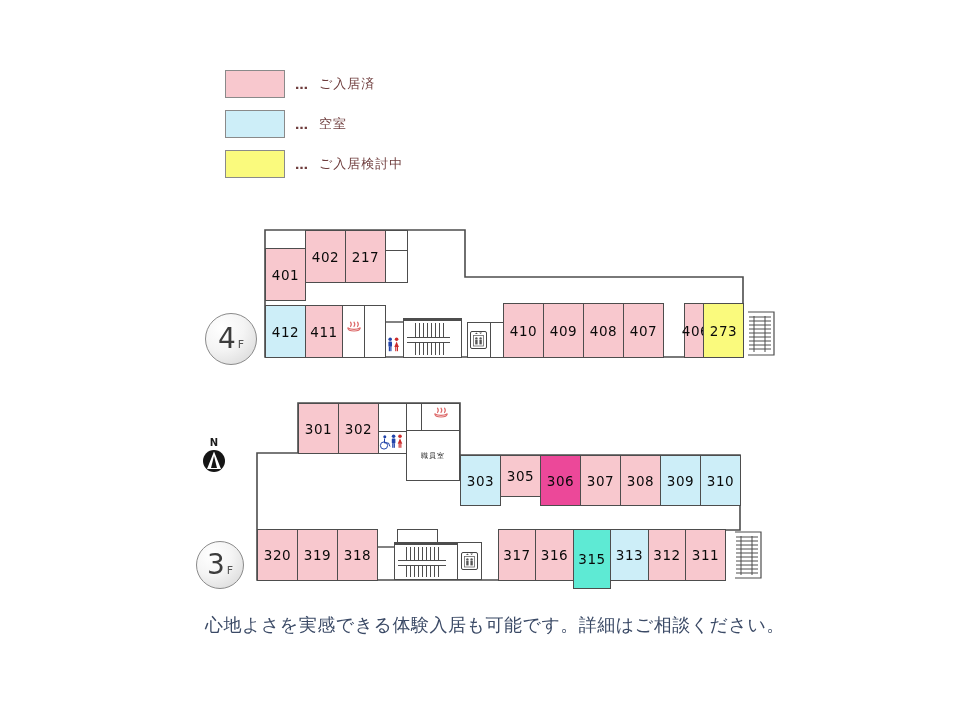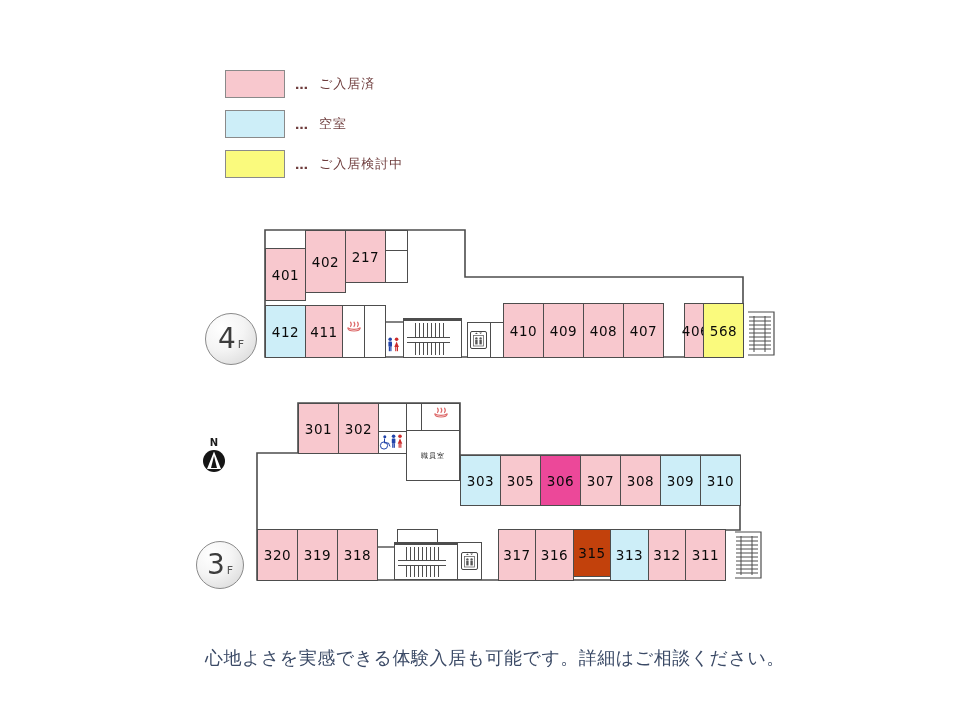--- a/index.html
+++ b/index.html
@@ -35,21 +35,21 @@
          display:flex;align-items:center;justify-content:center;color:#3c3c3c;}
   .badge .num{font-size:28px;font-weight:500;line-height:1;}
   .badge .suf{font-size:11px;color:#555;margin-left:2px;margin-top:10px;}
   
   #compass{position:absolute;left:200px;top:438px;width:28px;text-align:center;}
   #compass .n{font-size:10px;font-weight:bold;color:#1a1a1a;display:block;line-height:1;}
   
   #footnote{position:absolute;left:177px;top:610px;width:730px;
             font-family:"DejaVu Serif","Liberation Serif",serif;
             color:#3b4a66;font-size:18px;line-height:1.72;letter-spacing:0.5px;}
-  #footnote .l2{padding-left:28px;margin-top:33px;}
+  #footnote .l2{padding-left:28px;}
 </style>
 </head>
 <body>
 
 <div id="legend">
   <div class="legend-row" style="top:0;">
     <div class="swatch" style="background: rgb(248, 200, 206);"></div>
     <span class="legend-dots">…</span>
     <span class="legend-text">ご入居済</span>
   </div>
@@ -100,47 +100,47 @@
   <div class="svc" style="left:397px;top:529px;width:41px;height:14px;"></div>
   <div class="svc stairs" style="left:394px;top:542px;width:64px;height:38px;">
     <div class="hatch"></div>
     <div class="landing"></div>
   </div>
   <div class="svc" style="left:457px;top:542px;width:25px;height:38px;"></div>
 </div>
 
 <div class="layer">
     <div class="room" style="left: 265px; top: 248px; width: 41px; height: 53px; background: rgb(248, 200, 206);">401</div>
-    <div class="room" style="left: 305px; top: 230px; width: 41px; height: 63px; background: rgb(248, 200, 206);">402</div>
+    <div class="room" style="left: 305px; top: 230px; width: 41px; height: 53px; background: rgb(248, 200, 206);">402</div>
     <div class="room" style="left: 345px; top: 230px; width: 41px; height: 53px; background: rgb(248, 200, 206);">217</div>
     <div class="room" style="left: 265px; top: 305px; width: 41px; height: 53px; background: rgb(205, 238, 248);">412</div>
     <div class="room" style="left: 305px; top: 305px; width: 38px; height: 53px; background: rgb(248, 200, 206);">411</div>
     <div class="room" style="left: 503px; top: 303px; width: 41px; height: 55px; background: rgb(248, 200, 206);">410</div>
     <div class="room" style="left: 543px; top: 303px; width: 41px; height: 55px; background: rgb(248, 200, 206);">409</div>
     <div class="room" style="left: 583px; top: 303px; width: 41px; height: 55px; background: rgb(248, 200, 206);">408</div>
     <div class="room" style="left: 623px; top: 303px; width: 41px; height: 55px; background: rgb(248, 200, 206);">407</div>
     <div class="room" style="left: 684px; top: 303px; width: 23px; height: 55px; background: rgb(248, 200, 206);">406</div>
-    <div class="room" style="left: 703px; top: 303px; width: 41px; height: 55px; background: rgb(250, 250, 125);">568</div>
+    <div class="room" style="left: 703px; top: 303px; width: 41px; height: 55px; background: rgb(250, 250, 125);">273</div>
   </div>
 <div class="layer">
     <div class="room" style="left: 298px; top: 403px; width: 41px; height: 51px; background: rgb(248, 200, 206);">301</div>
     <div class="room" style="left: 338px; top: 403px; width: 41px; height: 51px; background: rgb(248, 200, 206);">302</div>
     <div class="room" style="left: 460px; top: 455px; width: 41px; height: 51px; background: rgb(205, 238, 248);">303</div>
-    <div class="room" style="left: 500px; top: 455px; width: 41px; height: 51px; background: rgb(248, 200, 206);">305</div>
+    <div class="room" style="left: 500px; top: 455px; width: 41px; height: 42px; background: rgb(248, 200, 206);">305</div>
     <div class="room" style="left: 540px; top: 455px; width: 41px; height: 51px; background: #ec4899;">306</div>
     <div class="room" style="left: 580px; top: 455px; width: 41px; height: 51px; background: rgb(248, 200, 206);">307</div>
     <div class="room" style="left: 620px; top: 455px; width: 41px; height: 51px; background: rgb(248, 200, 206);">308</div>
     <div class="room" style="left: 660px; top: 455px; width: 41px; height: 51px; background: rgb(205, 238, 248);">309</div>
     <div class="room" style="left: 700px; top: 455px; width: 41px; height: 51px; background: rgb(205, 238, 248);">310</div>
     <div class="room" style="left: 257px; top: 529px; width: 41px; height: 52px; background: rgb(248, 200, 206);">320</div>
     <div class="room" style="left: 297px; top: 529px; width: 41px; height: 52px; background: rgb(248, 200, 206);">319</div>
     <div class="room" style="left: 337px; top: 529px; width: 41px; height: 52px; background: rgb(248, 200, 206);">318</div>
     <div class="room" style="left: 498px; top: 529px; width: 38px; height: 52px; background: rgb(248, 200, 206);">317</div>
     <div class="room" style="left: 535px; top: 529px; width: 39px; height: 52px; background: rgb(248, 200, 206);">316</div>
-    <div class="room" style="left: 573px; top: 529px; width: 38px; height: 48px; background: #c2410c;">315</div>
+    <div class="room" style="left: 573px; top: 529px; width: 38px; height: 60px; background: #5eead4;">315</div>
     <div class="room" style="left: 610px; top: 529px; width: 39px; height: 52px; background: rgb(205, 238, 248);">313</div>
     <div class="room" style="left: 648px; top: 529px; width: 38px; height: 52px; background: rgb(248, 200, 206);">312</div>
     <div class="room" style="left: 685px; top: 529px; width: 41px; height: 52px; background: rgb(248, 200, 206);">311</div>
   </div>
 
 <svg class="abs" style="left:346px;top:320px;" width="16" height="14">
   <g stroke="#dd6a6a" fill="none" stroke-width="1.2" stroke-linecap="round">
     <path d="M4.5,6.5 C5.5,5.2 5.5,3.6 4.5,2.2"></path>
     <path d="M8,6.5 C9,5.2 9,3.6 8,2.2"></path>
     <path d="M11.5,6.5 C12.5,5.2 12.5,3.6 11.5,2.2"></path>

